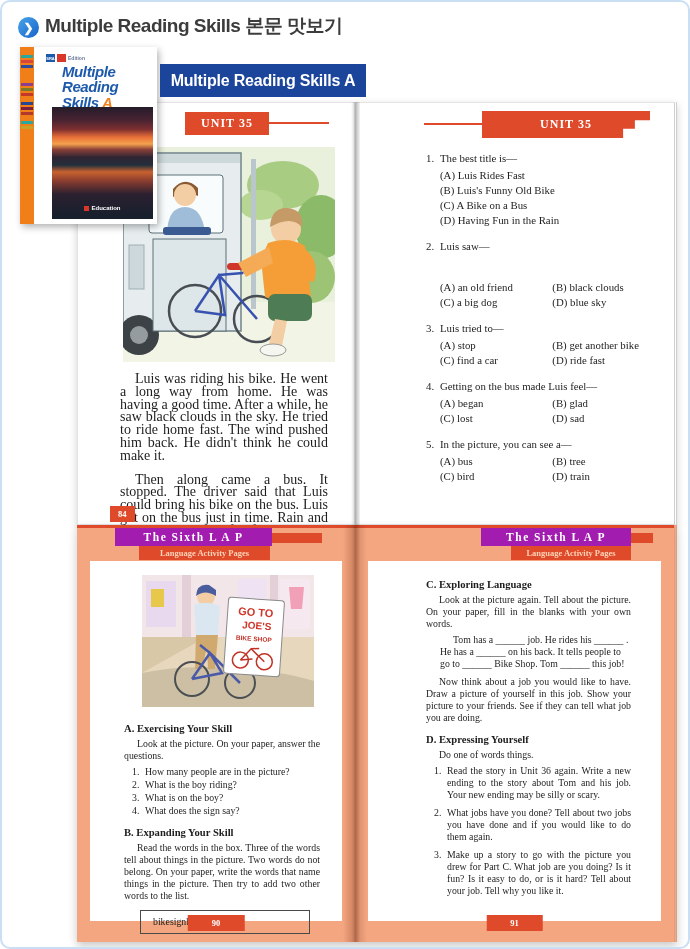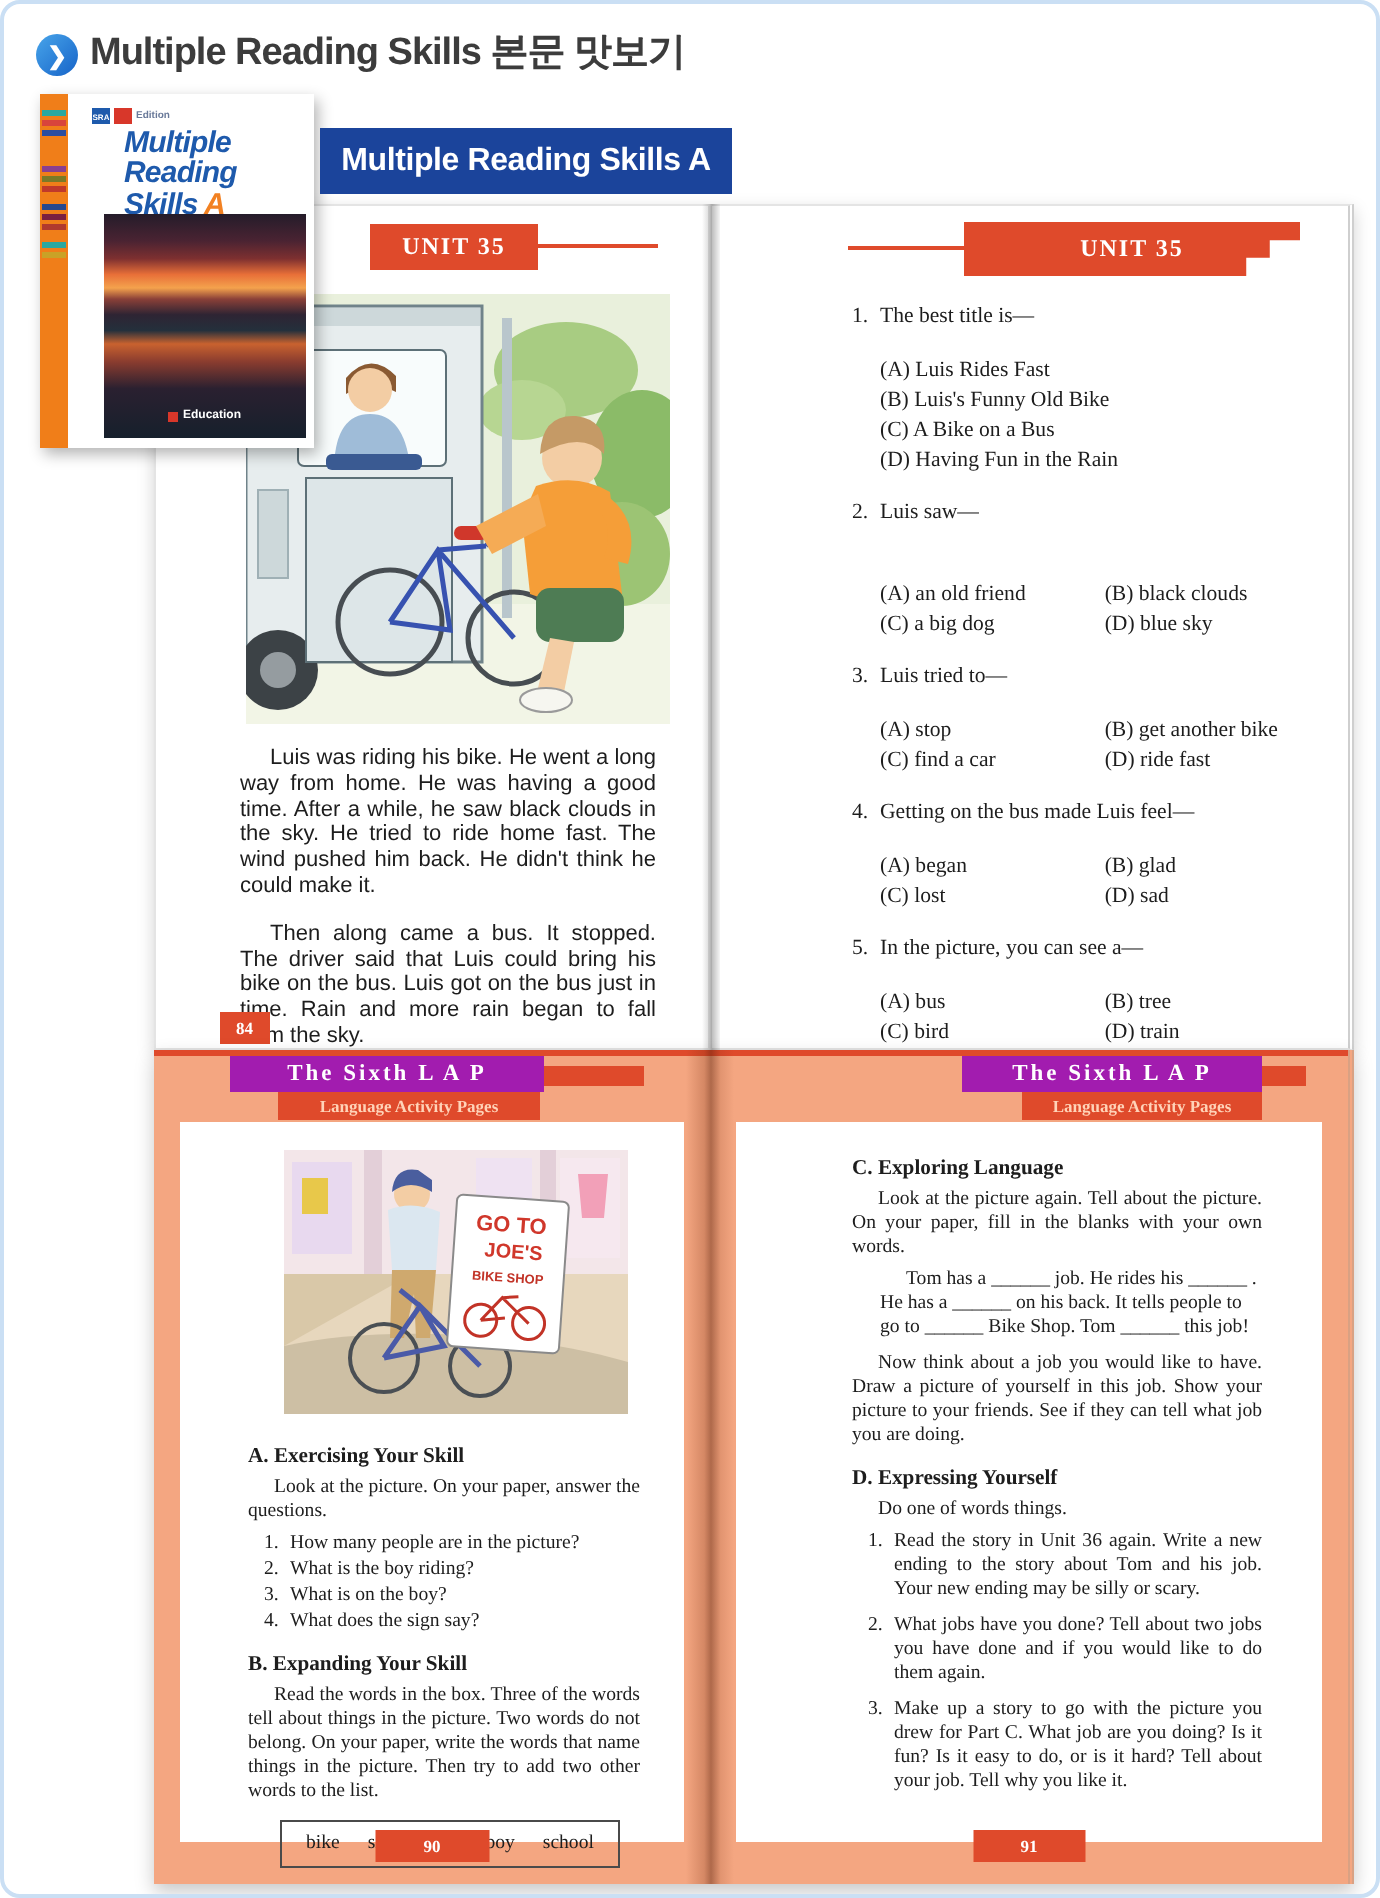--- a/index.html
+++ b/index.html
@@ -62,34 +62,34 @@
     font-family:"Liberation Serif",serif;font-weight:bold;font-size:12px;letter-spacing:1px;
     display:flex;align-items:center;justify-content:center;}
   .page-tl .unit-banner{left:107px;top:9px;width:84px;height:23px;}
   .page-tl .unit-line{position:absolute;left:191px;top:19px;width:60px;height:2px;background:#df4a2b;}
   .page-tr .unit-line{position:absolute;left:68px;top:20px;width:58px;height:2px;background:#df4a2b;}
   .page-tr .unit-banner{left:126px;top:8px;width:168px;height:27px;
     clip-path:polygon(0 0,100% 0,100% 34%,91% 34%,91% 66%,84% 66%,84% 100%,0 100%);}
   
   .illu-top{position:absolute;left:45px;top:44px;width:212px;height:215px;}
   .story{position:absolute;left:42px;width:208px;top:270px;
-    font-family:Liberation Sans, sans-serif;font-size:11px;line-height:12.8px;color:#1d1d1d;text-align:justify;}
+    font-family:Liberation Serif, serif;font-size:14px;line-height:12.8px;color:#1d1d1d;text-align:justify;}
   .story p{margin:0 0 11px 0;text-indent:15px;}
   
   .page-footer{position:absolute;left:28px;right:28px;bottom:2px;display:flex;align-items:flex-start;flex-direction:column;}
   .f-line{flex:1;height:1px;background:#f0a583;}
   .page-badge{background:#df4a2b;color:#fff;font-family:"Liberation Serif",serif;font-weight:bold;
     font-size:8.5px;padding:3px 8px;margin:0 4px;}
   
   .questions{position:absolute;left:70px;right:26px;top:48px;
     font-family:"Liberation Serif",serif;font-size:10.8px;line-height:15px;color:#1d1d1d;}
   .q{margin-bottom:11px;}
   .q-head{display:flex;}
   .q-num{width:14px;flex:none;}
-  .opts{padding-left:14px;margin-top:12px;}
+  .opts{padding-left:14px;margin-top:2px;}
   .opts-1 .opt{display:block;}
   .opts-2{display:grid;grid-template-columns:54% 46%;}
   
   .page-b{position:absolute;top:0;height:417px;background:#f4a681;box-sizing:border-box;}
   .page-bl{left:0;width:278px;}
   .page-br{left:278px;width:322px;border-right:3px double #d9a183;}
   .gutter-bottom{position:absolute;left:266px;top:0;bottom:0;width:24px;z-index:3;
     background:linear-gradient(90deg,rgba(120,45,15,0) 0%,rgba(120,45,15,.25) 38%,rgba(90,30,8,.45) 52%,rgba(120,45,15,.15) 72%,rgba(120,45,15,0) 100%);}
   .lap-strip{position:absolute;left:0;right:0;top:0;height:3px;background:#df4a2b;}
   .lap-title{position:absolute;top:3px;height:18px;background:#a21caf;color:#fff;
@@ -111,21 +111,21 @@
     font-family:"Liberation Serif",serif;font-size:9.8px;line-height:12px;color:#1d1d1d;}
   .page-br .lap-text{left:58px;right:30px;top:18px;}
   .sec-h{font-weight:bold;font-size:10.6px;margin:10px 0 3px 0;}
   .lap-text p{margin:0 0 4px 0;text-indent:13px;text-align:justify;}
   .n-item{display:flex;margin:0 0 1px 8px;}
   .n-num{width:13px;flex:none;}
   .n-text{flex:1;text-align:justify;}
   .d-item{margin-bottom:6px;}
   .fillin{margin:3px 2px 6px 14px !important;text-indent:13px;text-align:left !important;}
   .word-box{border:1px solid #4a4a4a;margin:8px 0 0 16px;width:170px;box-sizing:border-box;
-    display:flex;justify-content:space-between;padding:5px 12px;}
+    display:flex;justify-content:flex-start;padding:5px 12px;}
   .page-badge-b{position:absolute;bottom:11px;left:50%;transform:translateX(-50%);z-index:4;
     background:#df4a2b;color:#fff;font-family:"Liberation Serif",serif;font-weight:bold;
     font-size:8.5px;padding:3px 24px;}
 </style>
 </head>
 <body>
 
 <div class="screen">
 
   <span class="hdr-icon">❯</span>

